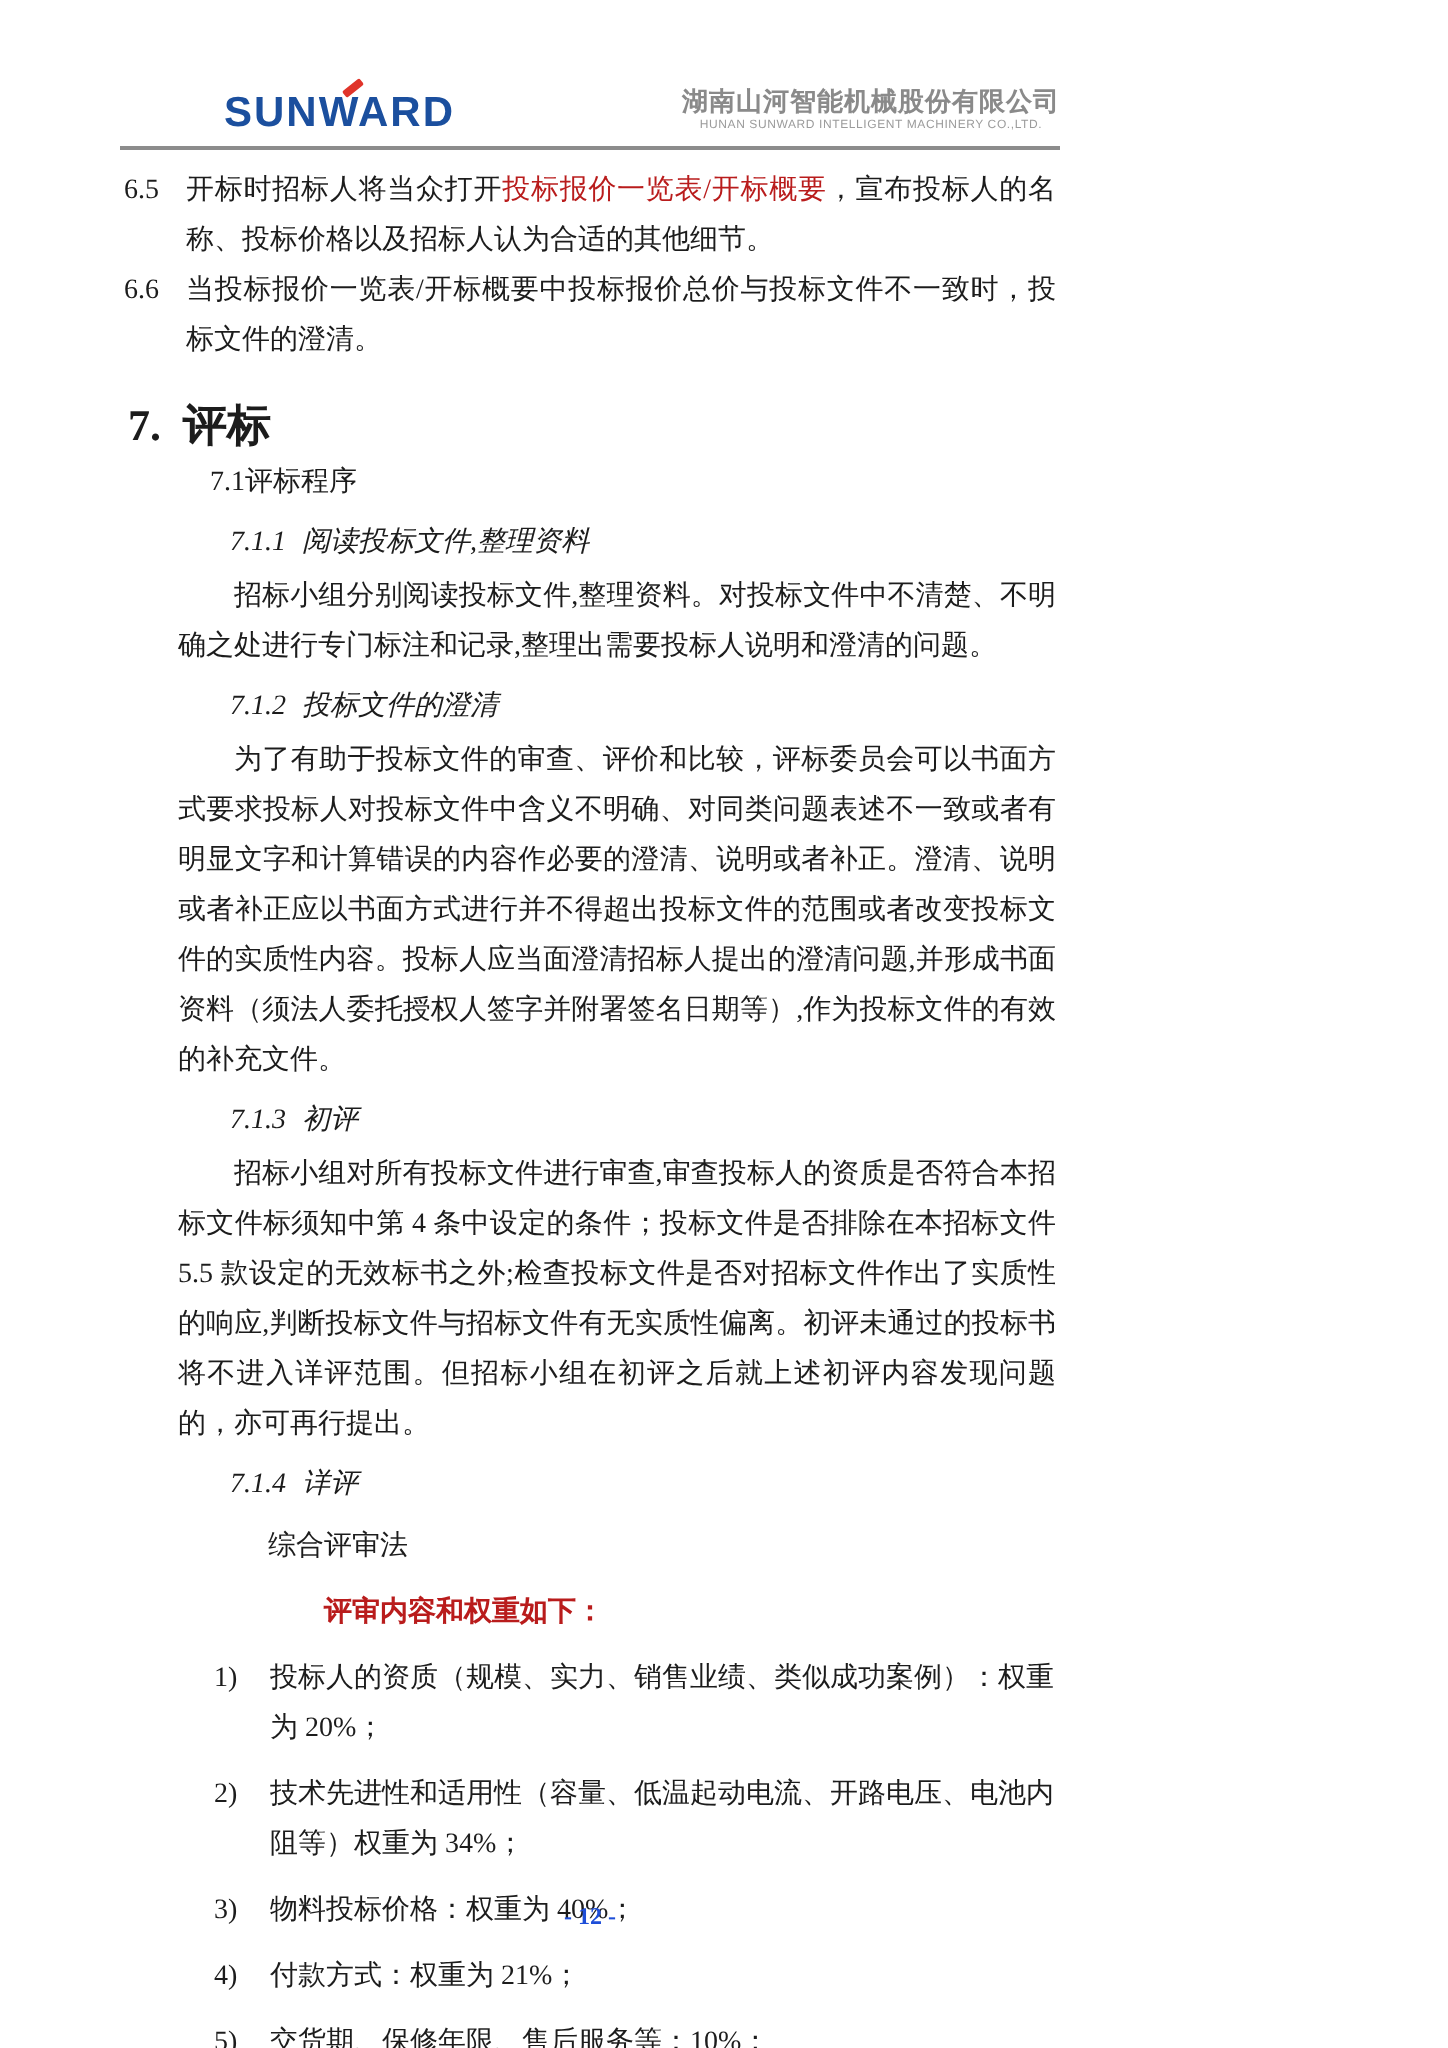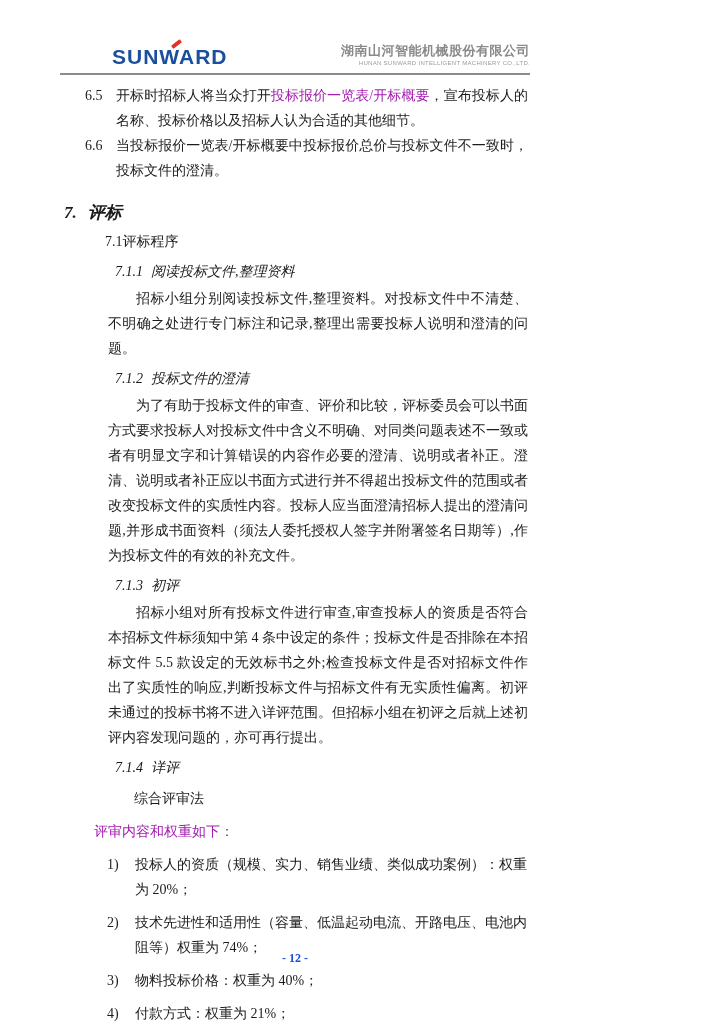--- a/index.html
+++ b/index.html
@@ -36,21 +36,21 @@
   .logo-accent {
     position: absolute;
     left: 59px;
     top: -4px;
     width: 11px;
     height: 4px;
     background: #e0342a;
     transform: rotate(-38deg);
     border-radius: 1px;
   }
-  .company { text-align: right; line-height: 1.1; padding-bottom: 1px; }
+  .company { text-align: center; line-height: 1.1; padding-bottom: 1px; }
   .company-cn {
     font-family: "Liberation Sans", "DejaVu Sans", sans-serif;
     font-weight: bold;
     font-size: 13px;
     color: #8a8a8a;
     letter-spacing: 0.5px;
   }
   .company-en {
     font-family: "Liberation Sans", "DejaVu Sans", sans-serif;
     font-size: 6px;
@@ -59,48 +59,47 @@
     margin-top: 2px;
   }
 
   
   .content {
     margin: 8px 62px 0 62px;
     font-size: 14px;
     line-height: 25px;
     text-align: justify;
   }
-  .red-text { color: #a21caf; }
-
-  .num-item { display: flex; margin-left: 23px; }
+  .red-text { color: #b91c1c; }
+
+  .num-item { display: flex; }
   .num-item .inum { width: 31px; flex-shrink: 0; }
   .num-item .itxt { flex: 1; }
 
   .sec-heading {
     margin: 18px 0 4px 2px;
-    font-size: 17px;
+    font-size: 22px;
     font-weight: bold;
     line-height: 24px;
-    font-style: italic;
   }
   .sec-heading .stitle { margin-left: 11px; }
 
   .sub1-heading { margin: 4px 0 0 43px; }
   .sub1-heading .stitle { margin-left: 0; }
 
   .sub2-heading { margin: 5px 0 0 53px; font-style: italic; }
   .sub2-heading .stitle { margin-left: 8px; }
 
   .para {
-    margin: 2px 0 0 46px;
+    margin: 2px 0 0 27px;
     text-indent: 28px;
   }
 
   .method-line { margin: 6px 0 0 72px; }
-  .weights-heading { margin: 8px 0 0 32px; font-weight: normal; }
+  .weights-heading { margin: 8px 0 0 100px; font-weight: bold; }
 
   .weights-list { margin-left: 45px; }
   .witem { display: flex; margin-top: 8px; }
   .witem .wnum { width: 28px; flex-shrink: 0; }
   .witem .wtxt { flex: 1; text-align: left; }
 
   
   .footer {
     position: absolute;
     left: 0; right: 0;
@@ -170,21 +169,21 @@
     <div class="method-line">综合评审法</div>
     <div class="weights-heading red-text">评审内容和权重如下：</div>
 
     <div class="weights-list">
       <div class="witem">
         <span class="wnum">1)</span>
         <span class="wtxt">投标人的资质（规模、实力、销售业绩、类似成功案例）：权重为 20%；</span>
       </div>
       <div class="witem">
         <span class="wnum">2)</span>
-        <span class="wtxt">技术先进性和适用性（容量、低温起动电流、开路电压、电池内阻等）权重为 74%；</span>
+        <span class="wtxt">技术先进性和适用性（容量、低温起动电流、开路电压、电池内阻等）权重为 34%；</span>
       </div>
       <div class="witem">
         <span class="wnum">3)</span>
         <span class="wtxt">物料投标价格：权重为 40%；</span>
       </div>
       <div class="witem">
         <span class="wnum">4)</span>
         <span class="wtxt">付款方式：权重为 21%；</span>
       </div>
       <div class="witem">

